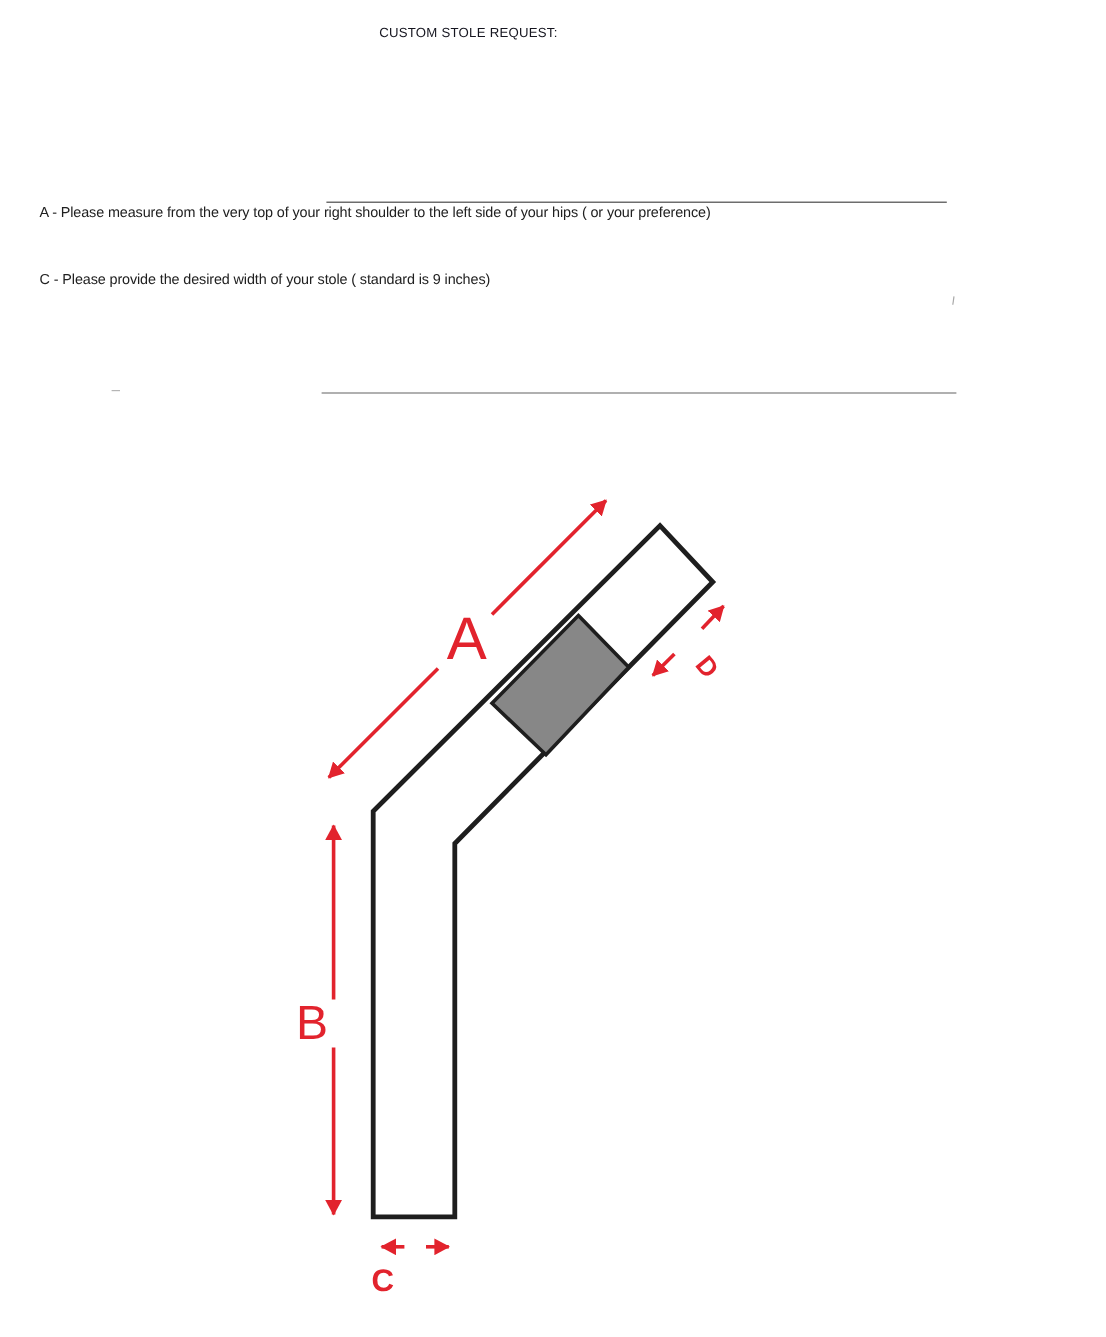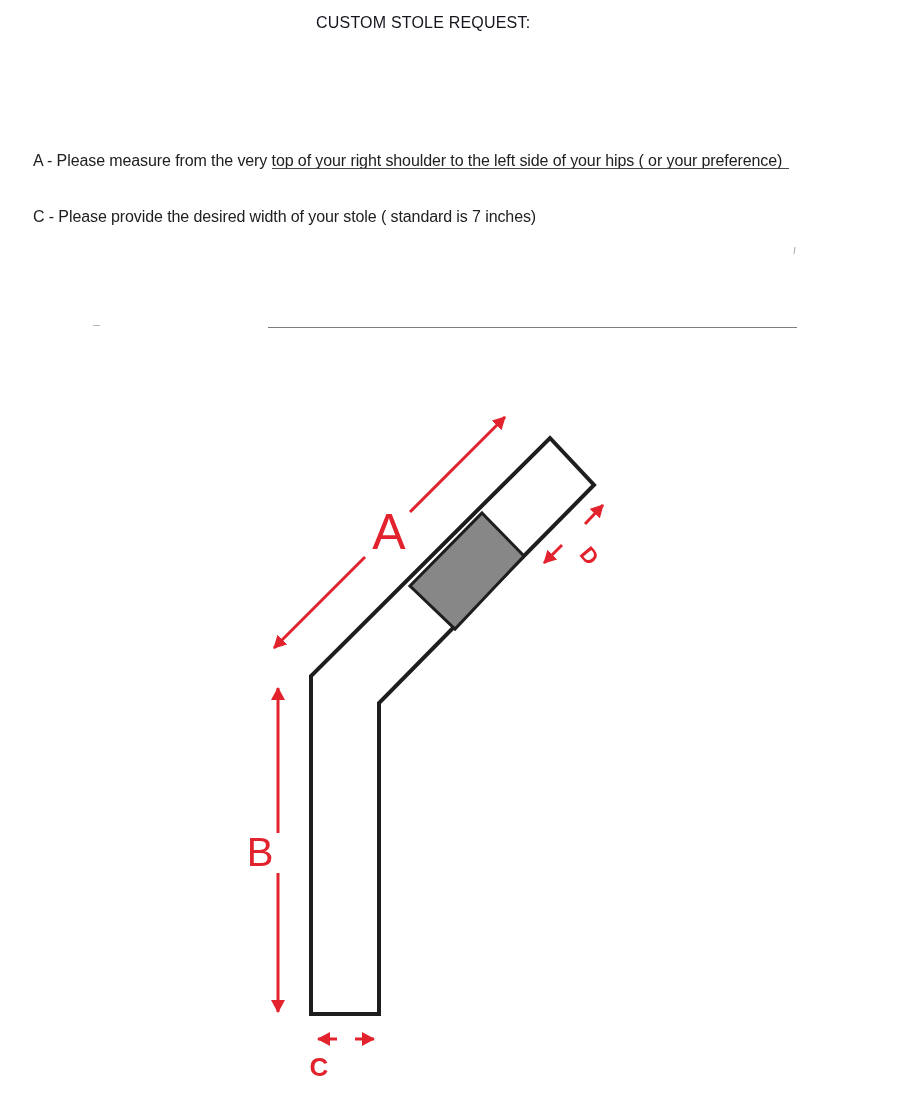--- a/index.html
+++ b/index.html
@@ -11,31 +11,31 @@
     width: 922px;
     height: 1114px;
     position: relative;
     font-family: "Liberation Sans", sans-serif;
     color: var(--text_color, #202020);
     overflow: hidden;
   }
   .page-title {
     position: absolute;
     left: 316px;
-    top: 14px;
-    font-size: 16px;
+    top: 22px;
+    font-size: 11px;
     letter-spacing: 0.2px;
     color: var(--title_color, #15151f);
     white-space: pre;
   }
   .instructions {
     position: absolute;
     left: 33px;
-    top: 115px;
-    font-size: 16px;
+    top: 131px;
+    font-size: 12px;
     line-height: 18.5px;
     letter-spacing: -0.1px;
     white-space: pre;
   }
   .fill-line-c {
     position: absolute;
     left: 272px;
     top: 168px;
     width: 517px;
     height: 0;
@@ -99,21 +99,21 @@
   .letter-c { font-size: 26px; font-weight: bold; }
   .letter-d { font-size: 22px; font-weight: bold; }
 </style>
 </head>
 <body>
 
 <div class="page-title">CUSTOM STOLE REQUEST:</div>
 
 <div class="instructions">
   <div>A - Please measure from the very top of your right shoulder to the left side of your hips ( or your preference)</div>
-  <div>C - Please provide the desired width of your stole ( standard is 7 inches)</div>
+  <div>C - Please provide the desired width of your stole ( standard is 9 inches)</div>
 </div>
 
 <div class="fill-line-c"></div>
 <div class="mid-rule"></div>
 <div class="artifact-tick"></div>
 <div class="artifact-quote"></div>
 
 <svg class="diagram-svg" width="922" height="1114" viewBox="0 0 922 1114" xmlns="http://www.w3.org/2000/svg">
   <defs>
     <marker id="arrow" markerUnits="userSpaceOnUse" markerWidth="16" markerHeight="14" refX="12" refY="7" orient="auto">

